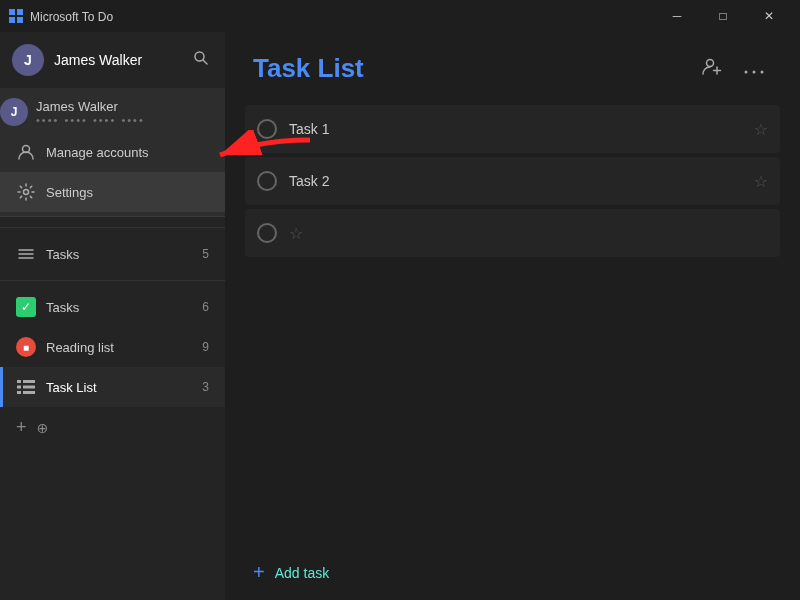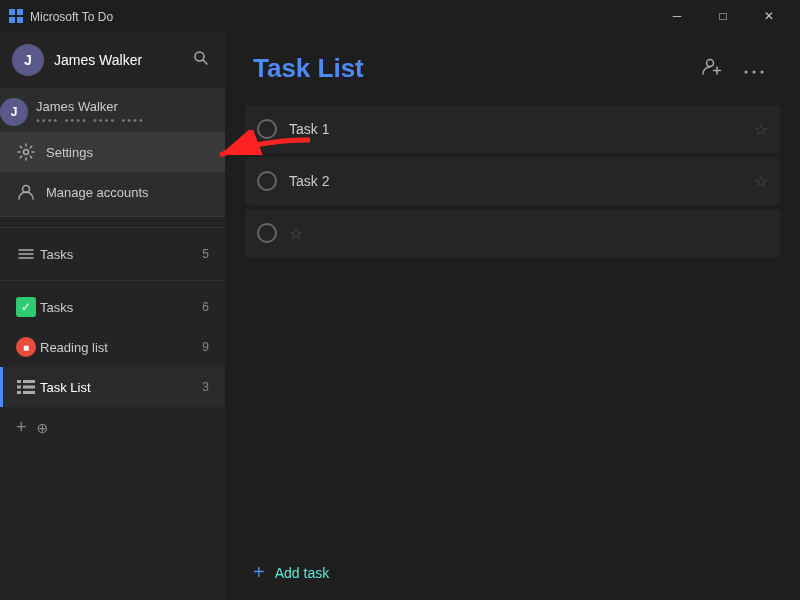--- a/index.html
+++ b/index.html
@@ -170,21 +170,21 @@
       overflow-y: auto;
       padding-top: 4px;
     }
     .nav-item {
       display: flex;
       align-items: center;
       padding: 10px 16px;
       cursor: pointer;
       color: #cccccc;
       font-size: 13px;
-      gap: 4px;
+      gap: 10px;
       position: relative;
     }
     .nav-item.active-list {
       background: #2a2a2a;
     }
     .nav-item-active-bar {
       position: absolute;
       left: 0;
       top: 0;
       bottom: 0;
@@ -402,37 +402,37 @@
     </div>
 
     <div class="dropdown-section">
       <div class="account-row account-sub">
         <div class="account-avatar">J</div>
         <div>
           <div class="account-name">James Walker</div>
           <div class="account-dots">•••• •••• •••• ••••</div>
         </div>
       </div>
+      <div class="dropdown-item">
+        <div class="dropdown-item-icon">
+          <svg width="18" height="18" viewBox="0 0 18 18" fill="none">
+            <circle cx="9" cy="6" r="3.5" stroke="#aaa" stroke-width="1.5"></circle>
+            <path d="M2 16c0-3.866 3.134-7 7-7s7 3.134 7 7" stroke="#aaa" stroke-width="1.5" stroke-linecap="round"></path>
+          </svg>
+        </div>
+        <span>Manage accounts</span>
+      </div>
       <div class="dropdown-item active">
         <div class="dropdown-item-icon">
           <svg width="18" height="18" viewBox="0 0 18 18" fill="none">
             <circle cx="9" cy="9" r="2.5" stroke="#aaa" stroke-width="1.5"></circle>
             <path d="M9 1v2M9 15v2M1 9h2M15 9h2M3.22 3.22l1.41 1.41M13.36 13.36l1.41 1.41M3.22 14.78l1.41-1.41M13.36 4.64l1.41-1.41" stroke="#aaa" stroke-width="1.5" stroke-linecap="round"></path>
           </svg>
         </div>
         <span>Settings</span>
-      </div>
-      <div class="dropdown-item">
-        <div class="dropdown-item-icon">
-          <svg width="18" height="18" viewBox="0 0 18 18" fill="none">
-            <circle cx="9" cy="6" r="3.5" stroke="#aaa" stroke-width="1.5"></circle>
-            <path d="M2 16c0-3.866 3.134-7 7-7s7 3.134 7 7" stroke="#aaa" stroke-width="1.5" stroke-linecap="round"></path>
-          </svg>
-        </div>
-        <span>Manage accounts</span>
       </div>
     </div>
 
     <div class="sidebar-nav">
       <div class="nav-divider"></div>
       <div class="nav-item">
         <div class="nav-icon">
           <svg width="18" height="18" viewBox="0 0 18 18" fill="none">
             <path d="M2 9h14M2 5h14M2 13h14" stroke="#aaa" stroke-width="1.5" stroke-linecap="round"></path>
           </svg>

